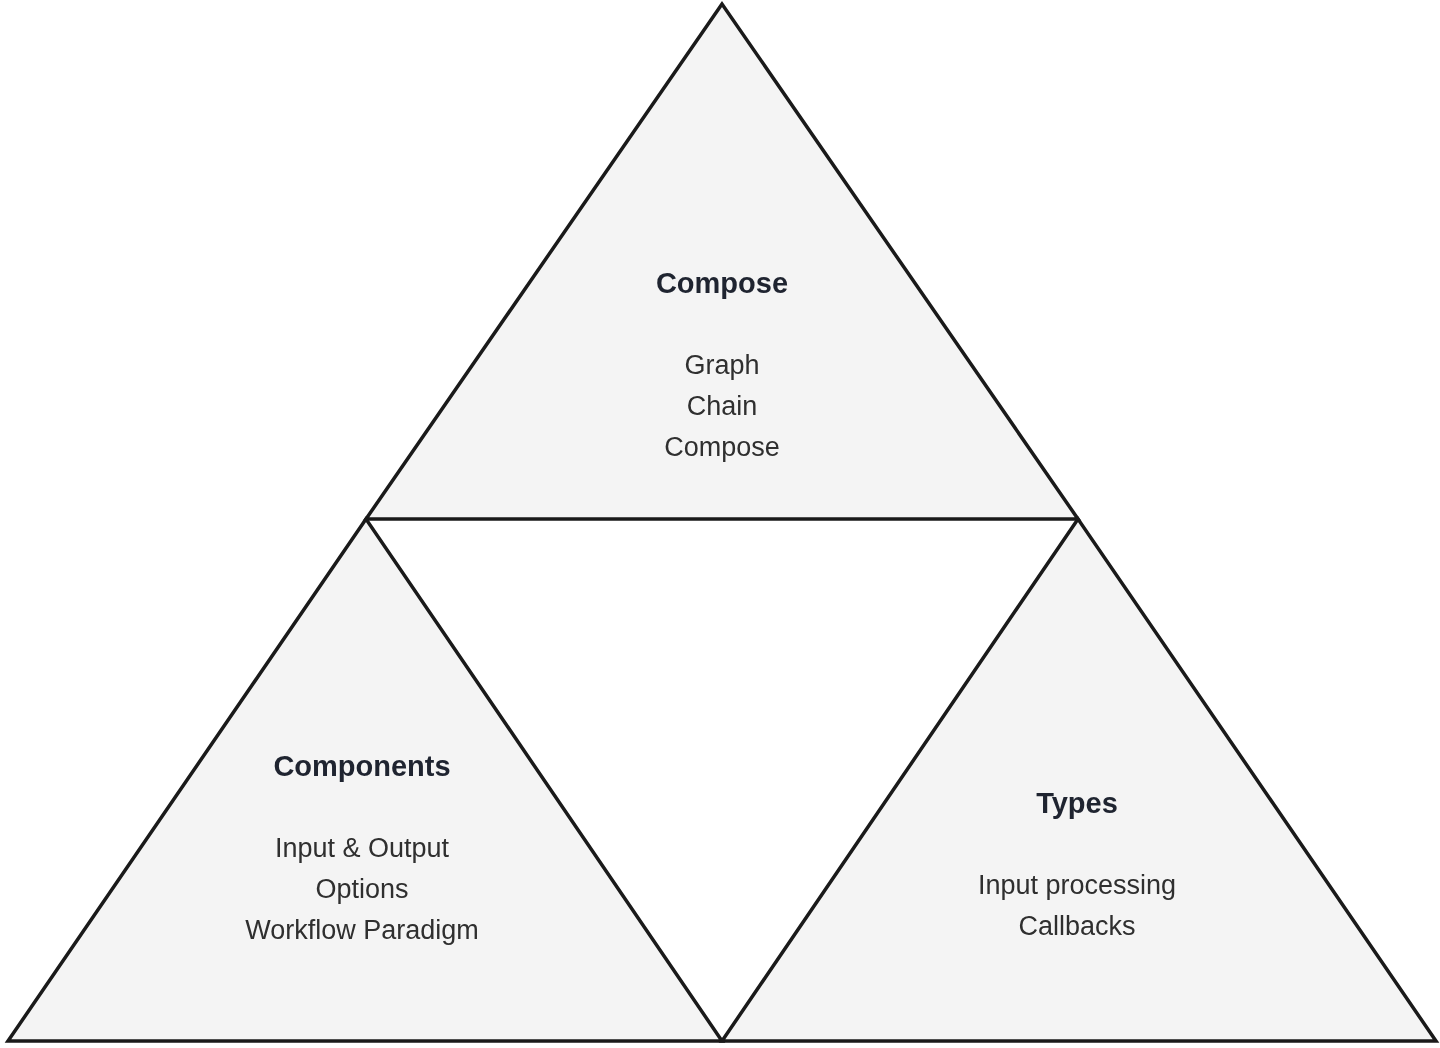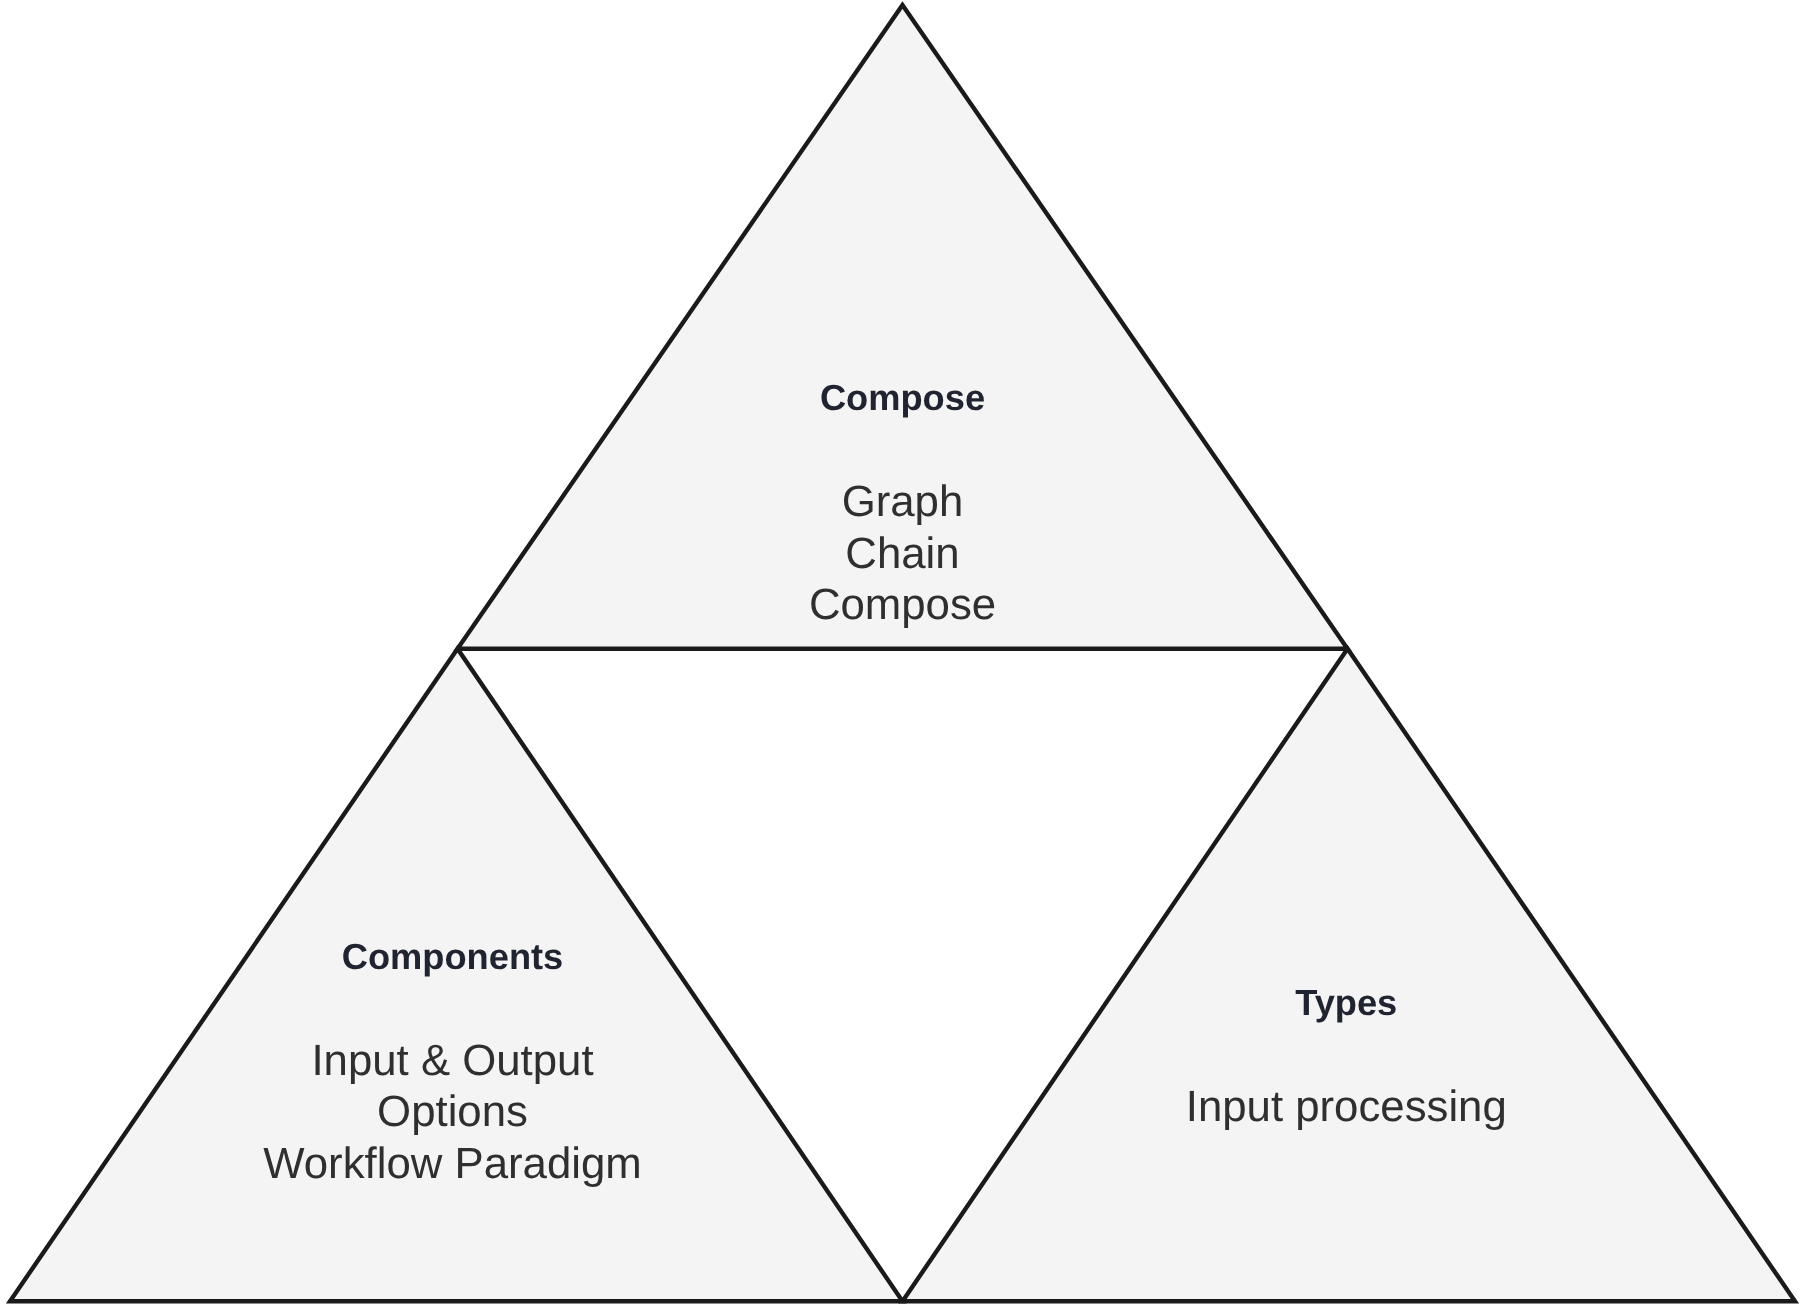--- a/index.html
+++ b/index.html
@@ -33,25 +33,25 @@
     white-space: nowrap;
   }
   .section-title {
     font-size: 29px;
     font-weight: bold;
     line-height: 36px;
     color: var(--title-text, #1f2430);
     margin-bottom: 44px;
   }
   .section-item {
-    font-size: 35px;
+    font-size: 27px;
     line-height: 41px;
     color: var(--body-text, #2f2f2f);
   }
-  .block-top   { left: 722px;  top: 265px; margin-top: 36px; }
+  .block-top   { left: 722px;  top: 265px; }
   .block-left  { left: 362px;  top: 748px; }
   .block-right { left: 1077px; top: 785px; }
 </style>
 </head>
 <body>
 
 <div class="canvas">
 
   <svg width="1440" height="1048" viewBox="0 0 1440 1048">
     <polygon class="tri" points="722,4 366,519 1078,519"></polygon>
@@ -74,16 +74,17 @@
       <div class="section-item">Input &amp; Output</div>
       <div class="section-item">Options</div>
       <div class="section-item">Workflow Paradigm</div>
     </div>
   </div>
 
   <div class="label-block block-right">
     <div class="section-title">Types</div>
     <div class="section-items">
       <div class="section-item">Input processing</div>
+      <div class="section-item">Callbacks</div>
     </div>
   </div>
 
 </div>
 
 </body></html>

